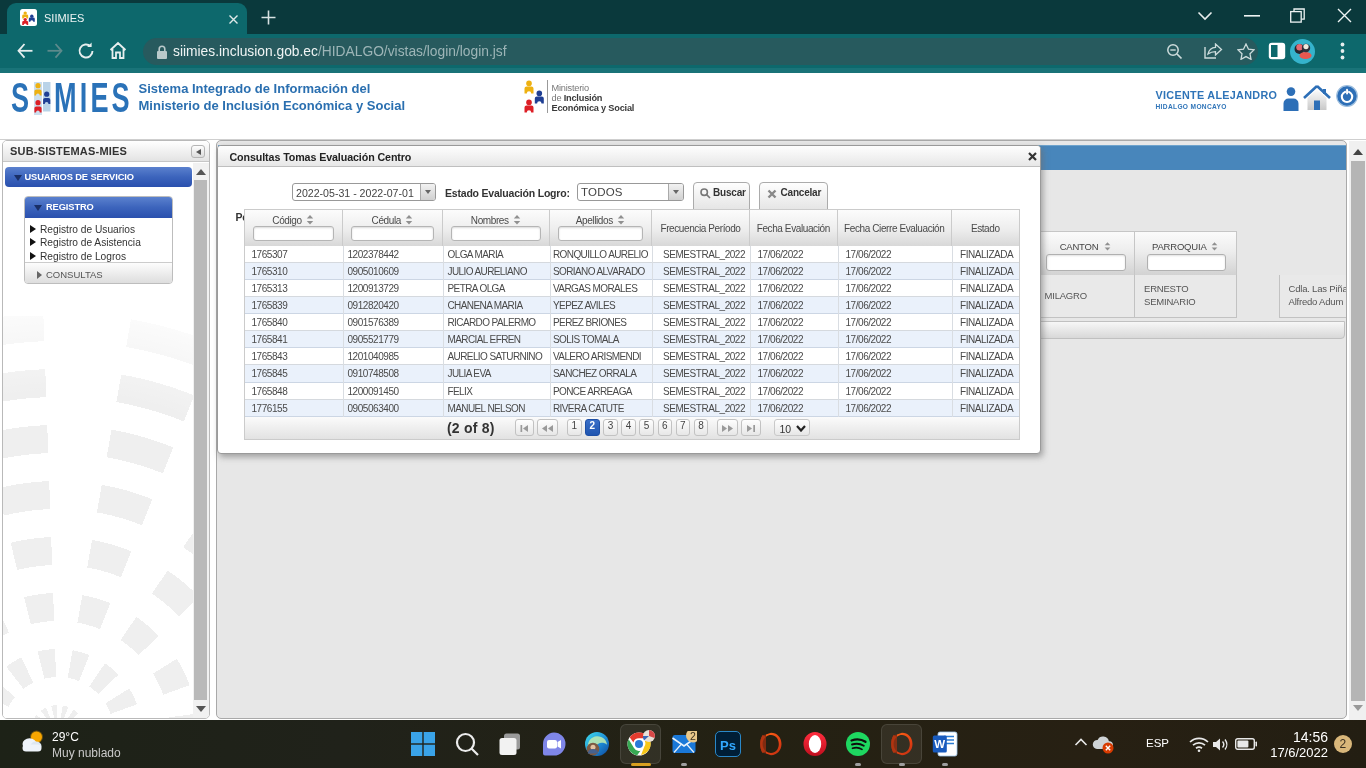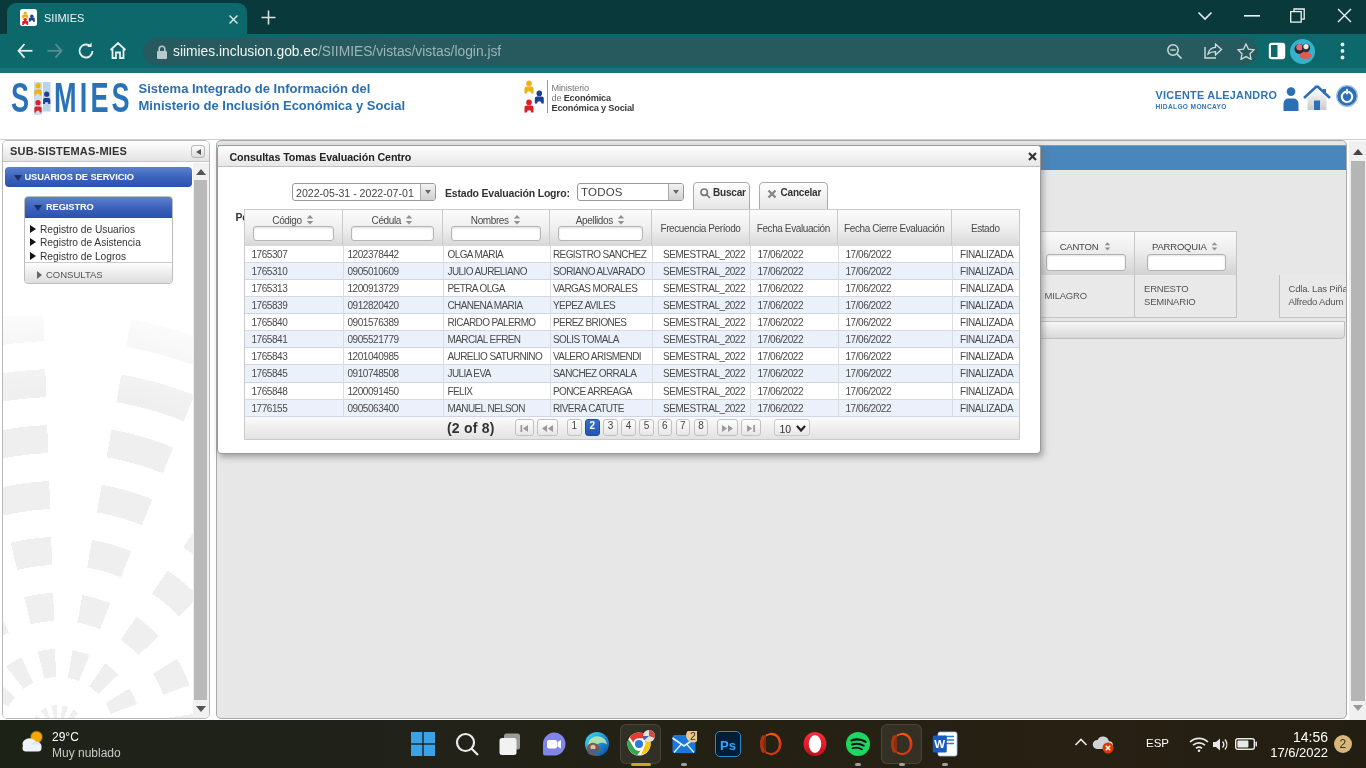--- a/index.html
+++ b/index.html
@@ -149,21 +149,21 @@
         <path d="M14.6 0.5 V5 H10.1 Z" fill="#e6eeee"></path>
       </svg>
     <svg class="abs" style="left:108px; top:7px;" width="20" height="19" viewBox="0 0 20 19">
         <path d="M2.5 9 L10 2 L17.5 9 M4.5 8 V17 H8 V11.5 H12 V17 H15.5 V8" stroke="#e6eeee" stroke-width="1.8" fill="none"></path>
       </svg>
     <div id="omnibox">
       <svg class="abs" style="left:13px; top:6.5px;" width="12" height="15" viewBox="0 0 12 15">
           <rect x="1" y="6" width="10" height="8" rx="1" fill="#b9c9ca"></rect>
           <path d="M3.2 6 V4 a2.8 2.8 0 0 1 5.6 0 V6" stroke="#b9c9ca" stroke-width="1.6" fill="none"></path>
         </svg>
-      <div class="urltxt">siimies.inclusion.gob.ec<span class="path">/SIIMIES/vistas/vistas/login.jsf</span></div>
+      <div class="urltxt">siimies.inclusion.gob.ec<span class="path">/HIDALGO/vistas/login/login.jsf</span></div>
       <svg class="abs" style="left:1023px; top:5px;" width="17" height="17" viewBox="0 0 17 17">
           <circle cx="7" cy="7" r="5.2" stroke="#cddcdc" stroke-width="1.5" fill="none"></circle>
           <path d="M11 11 L15.5 15.5" stroke="#cddcdc" stroke-width="1.7"></path>
           <path d="M4.3 7 H9.7" stroke="#cddcdc" stroke-width="1.4"></path>
         </svg>
       <svg class="abs" style="left:1061px; top:5px;" width="19" height="17" viewBox="0 0 19 17">
           <path d="M1 4 V15 H12" stroke="#cddcdc" stroke-width="1.4" fill="none"></path>
           <path d="M4 11 C5 6.5 8 4.5 11.5 4.3 V1 L17.5 6.5 L11.5 12 V8.6 C8.5 8.6 6 9.5 4 11 Z" stroke="#cddcdc" stroke-width="1.3" fill="none"></path>
         </svg>
       <svg class="abs" style="left:1094px; top:4.5px;" width="18" height="17" viewBox="0 0 18 17">
@@ -220,21 +220,21 @@
         <g>
             <circle cx="15.3" cy="13.4" r="2.8" fill="#1f3f94"></circle>
             <path d="M10.8 23.5 V18.6 a2 2 0 0 1 2-2 h5 a2 2 0 0 1 2 2 V23.5 H17.5 a2.2 2.2 0 0 0-4.4 0 Z" fill="#1f3f94"></path>
           </g>
         <g>
             <circle cx="5" cy="22.4" r="2.8" fill="#dd1f26"></circle>
             <path d="M0.5 32.5 V27.6 a2 2 0 0 1 2-2 h5 a2 2 0 0 1 2 2 V32.5 H7.2 a2.2 2.2 0 0 0-4.4 0 Z" fill="#dd1f26"></path>
           </g>
       </svg>
       <div class="abs" style="left:547px; top:7px; width:1px; height:33px; background:#999;"></div>
-      <div class="abs" style="left:551.5px; top:9.5px; font-size:9.2px; letter-spacing:-0.2px; color:#777; line-height:10px;">Ministerio<br><span style="color:#777;">de </span><b style="color:#3a3a3a;">Económica</b><br><b style="color:#3a3a3a;">Económica y Social</b></div>
+      <div class="abs" style="left:551.5px; top:9.5px; font-size:9.2px; letter-spacing:-0.2px; color:#777; line-height:10px;">Ministerio<br><span style="color:#777;">de </span><b style="color:#3a3a3a;">Inclusión</b><br><b style="color:#3a3a3a;">Económica y Social</b></div>
 
       <div class="abs" style="left:1155.5px; top:16px; text-align:left; font-weight:bold; color:#2f74b8; white-space:nowrap;">
         <div style="font-size:10.8px; letter-spacing:0.3px;">VICENTE ALEJANDRO</div>
         <div style="font-size:6.6px; letter-spacing:0.35px; margin-top:2px;">HIDALGO MONCAYO</div>
       </div>
       <svg class="abs" style="left:1283px; top:14px;" width="16" height="24" viewBox="0 0 16 24">
           <circle cx="8" cy="4.6" r="4.3" fill="#2d6fb7"></circle>
           <path d="M0.5 24 V16.5 a5 5 0 0 1 5-5 h5 a5 5 0 0 1 5 5 V24 Z" fill="#2d6fb7"></path>
         </svg>
       <svg class="abs" style="left:1303px; top:12px;" width="28" height="26" viewBox="0 0 28 26">
@@ -392,21 +392,21 @@
       <div class="hcell" style="left:593px;width:114.5px;">
             <div class="hlab" style="top:13px;">Fecha Cierre Evaluación</div>
           </div>
       <div class="hcell" style="left:707.5px;width:67.5px;">
             <div class="hlab" style="top:13px;">Estado</div>
           </div>
       <div class="trow" style="top:36.00px;">
             <div style="left:7.0px;">1765307</div>
             <div style="left:103.0px;">1202378442</div>
             <div style="left:203.0px;letter-spacing:-0.6px;">OLGA MARIA</div>
-            <div style="left:308.5px;letter-spacing:-0.6px;">REGISTRO SANCHEZ</div>
+            <div style="left:308.5px;letter-spacing:-0.6px;">RONQUILLO AURELIO</div>
             <div style="left:418.5px;">SEMESTRAL_2022</div>
             <div style="left:513.0px;">17/06/2022</div>
             <div style="left:601.0px;">17/06/2022</div>
             <div style="left:715.5px;">FINALIZADA</div>
           </div>
       <div class="trow alt" style="top:53.13px;padding-left:16px;">
             <div style="left:7.0px;">1765310</div>
             <div style="left:103.0px;">0905010609</div>
             <div style="left:203.0px;letter-spacing:-0.6px;">JULIO AURELIANO</div>
             <div style="left:308.5px;letter-spacing:-0.6px;">SORIANO ALVARADO</div>

